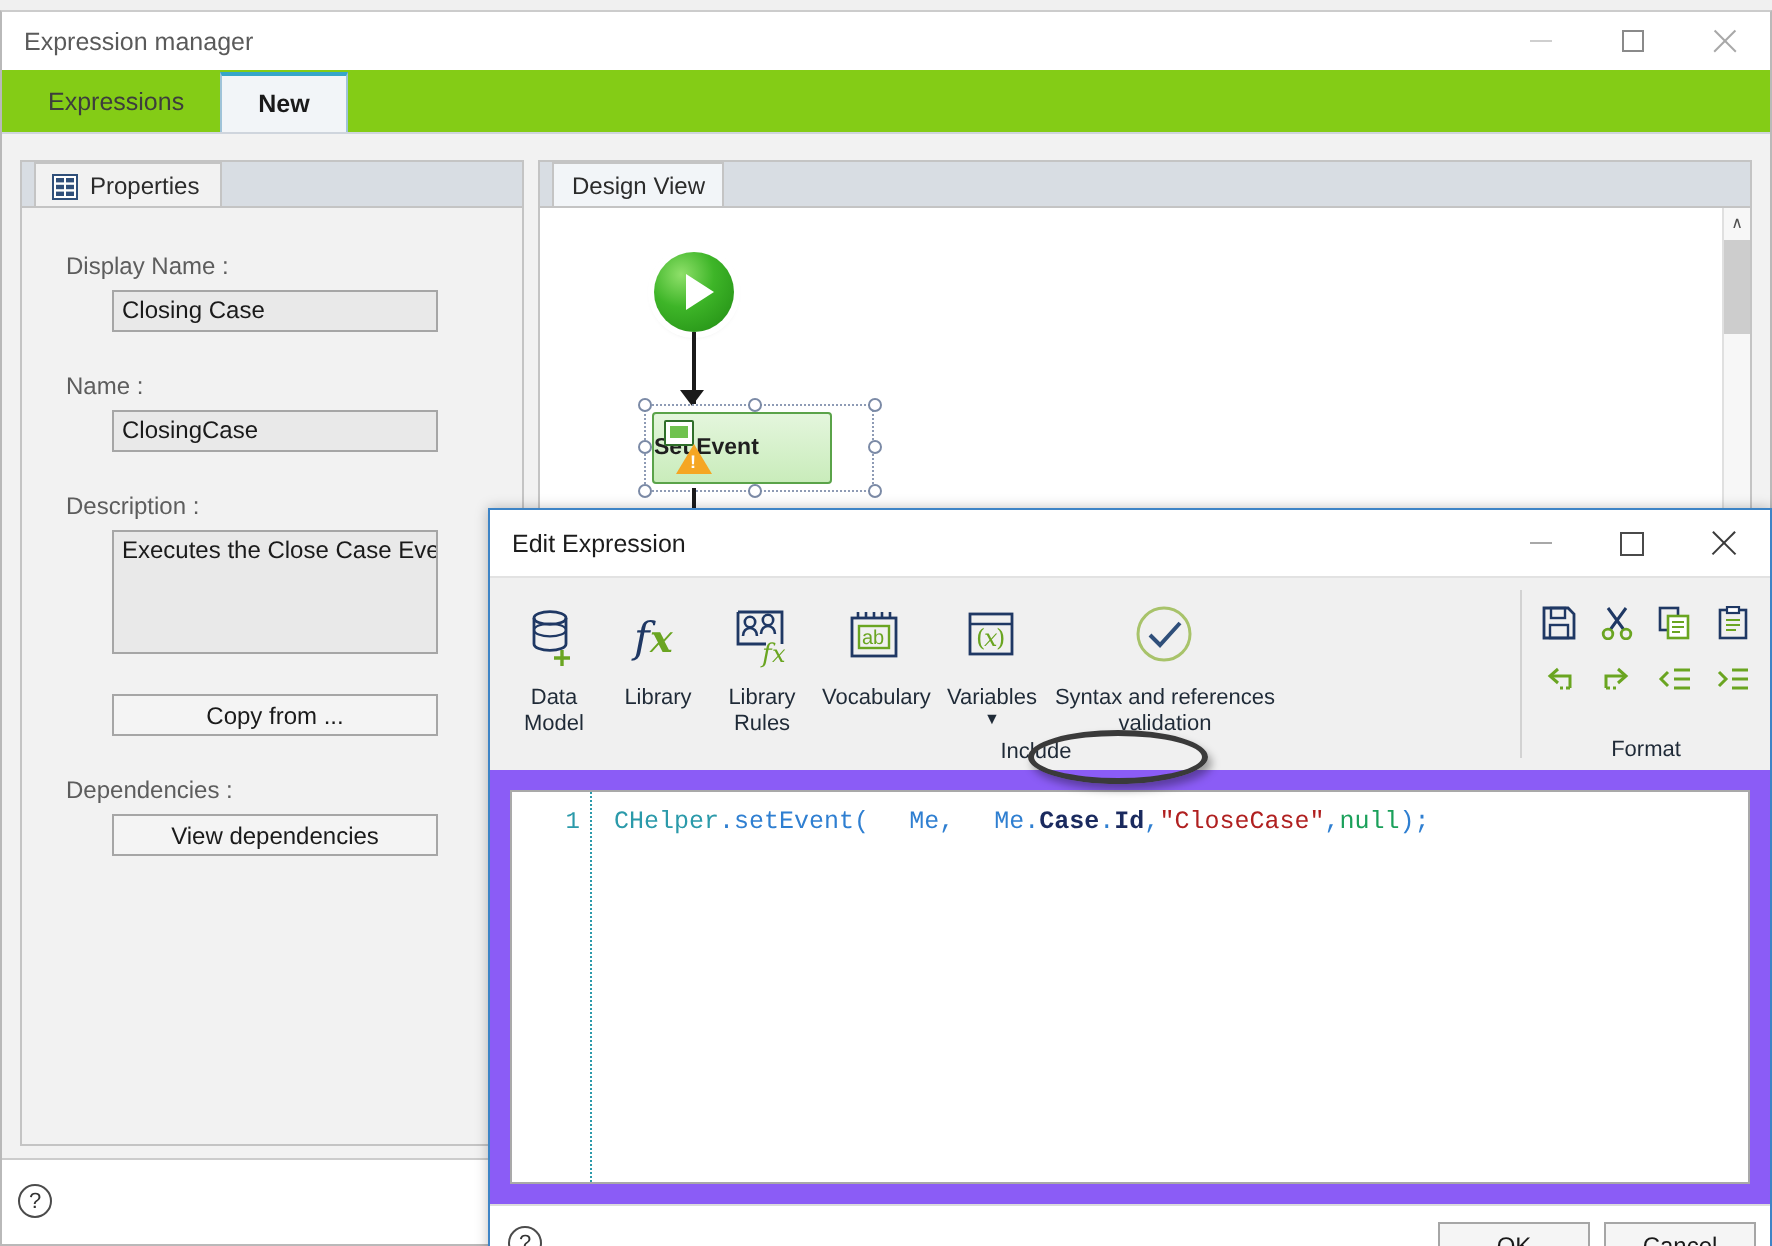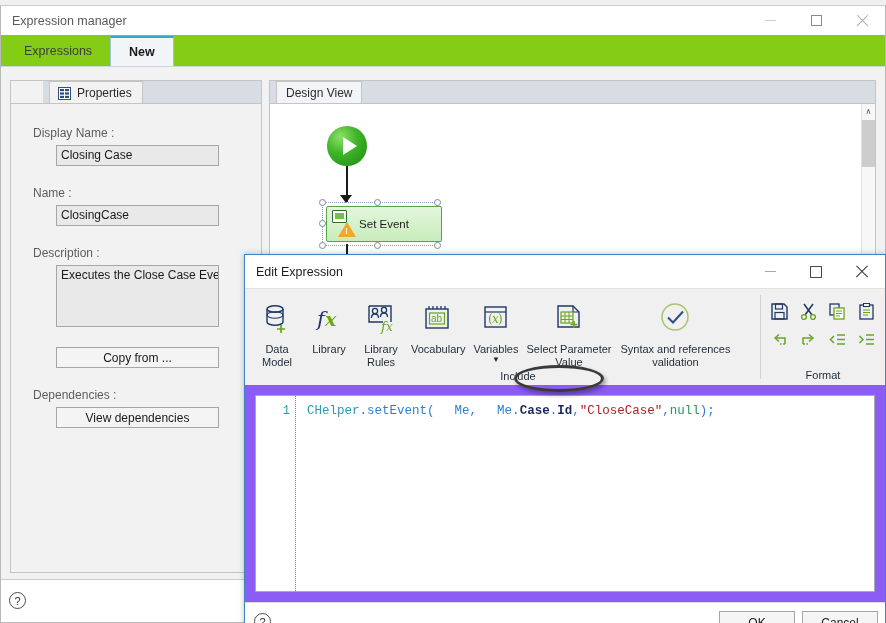--- a/index.html
+++ b/index.html
@@ -70,21 +70,21 @@
 
   
   .body-area{
     position:absolute; left:0; top:61px; right:0; bottom:0;
     background:#f2f2f2;
   }
 
   
   .props-panel{
     position:absolute; left:9px; top:13px; width:252px; bottom:49px;
-    background:#f2f2f2; border:1px solid #c4c4c4;padding-left:32px;
+    background:#f2f2f2; border:1px solid #c4c4c4;
   }
   .props-tabhdr{
     height:22px; background:#d8dde3; position:relative;
   }
   .props-tab{
     position:absolute; left:6px; top:0; height:23px; padding:0 10px 0 8px;
     background:#f2f2f2; display:flex; align-items:center; gap:6px;
     border:1px solid #c4c4c4; border-bottom:none;
     font-size:12px; color:#2b2b2b;
   }
@@ -159,26 +159,26 @@
   .arrow{
     position:absolute; left:70px; top:91px; width:0; height:0;
     border-left:6px solid transparent; border-right:6px solid transparent;
     border-top:8px solid #1a1a1a;
   }
   .sel-frame{
     position:absolute; left:52px; top:98px; width:115px; height:44px;
     border:1px dotted #8e9bb5;
   }
   .node-box{
-    position:absolute; left:56px; top:102px; width:116px; height:36px;
+    position:absolute; left:56px; top:102px; width:90px; height:36px;
     background:linear-gradient(#e4f6dd,#c9ecbb);
     border:1px solid #5aa349;
     border-radius:2px;
-    display:flex; align-items:center; justify-content:center;
-    font-size:11.5px; color:#1f1f1f;
+    display:flex; align-items:center; justify-content:flex-start;
+    font-size:11.5px; color:#1f1f1f;font-weight:bold;
   }
   .handle{
     position:absolute; width:7px; height:7px; border-radius:50%;
     background:#ffffff; border:1px solid #7b8aa6;
   }
   .node-icon{
     position:absolute; left:62px; top:106px; width:15px; height:13px;
     border:1.6px solid #2f6f2a; border-radius:1px; background:#ffffff;
   }
   .node-icon:after{
@@ -534,35 +534,20 @@
             <text x="13" y="21" font-family="DejaVu Serif, serif" font-style="italic" font-size="12" fill="#6aa521">x</text>
             <text x="19" y="21" font-family="DejaVu Serif, serif" font-size="12" fill="#6aa521">)</text>
           </svg>
         </span>
         <span class="rib-lbl">
           <span>Variables</span>
         </span>
         <span class="rib-caret">▼</span>
       </div>
 
-      <div class="rib-btn">
-        <span class="rib-ico">
-          <svg width="34" height="34" viewBox="0 0 34 34">
-            <path d="M6 4h15l6 6v15H6z" fill="none" stroke="#1f3864" stroke-width="1.4"></path>
-            <path d="M21 4v6h6" fill="none" stroke="#1f3864" stroke-width="1.2"></path>
-            <rect x="9" y="10" width="12" height="11" fill="none" stroke="#6aa521" stroke-width="1.2"></rect>
-            <path d="M9 14h12M9 17.5h12M13 10v11M17 10v11" stroke="#6aa521" stroke-width="1"></path>
-            <path d="M22 19v7M18.5 22.5h7" stroke="#6aa521" stroke-width="1.7"></path>
-          </svg>
-        </span>
-        <span class="rib-lbl">
-          <span>Select Parameter</span><br>
-          <span>Value</span>
-        </span>
-      </div>
 
       <div class="rib-btn" style="min-width:120px">
         <span class="rib-ico">
           <svg width="36" height="36" viewBox="0 0 36 36">
             <circle cx="18" cy="16" r="13" fill="none" stroke="#a8c36a" stroke-width="1.5"></circle>
             <path d="M11 16.5l5 5 10-11" fill="none" stroke="#2f4f7a" stroke-width="2"></path>
           </svg>
         </span>
         <span class="rib-lbl" style="max-width:130px">
           <span>Syntax and references</span><br>

